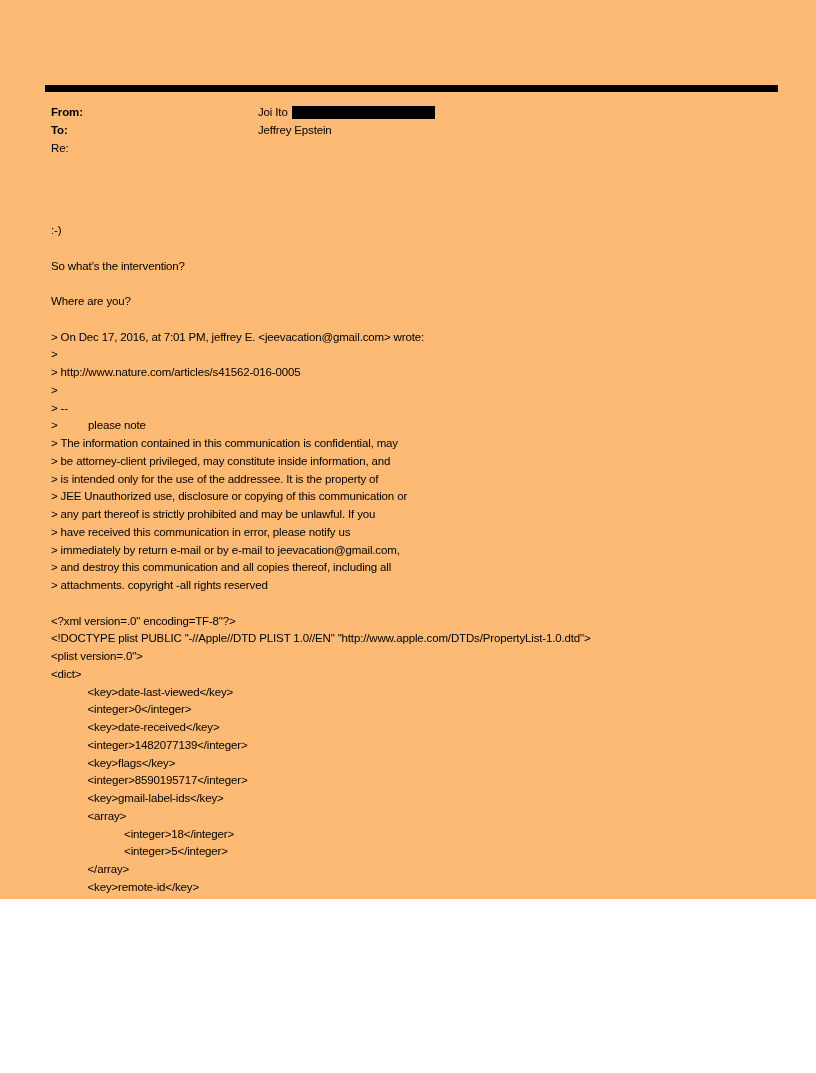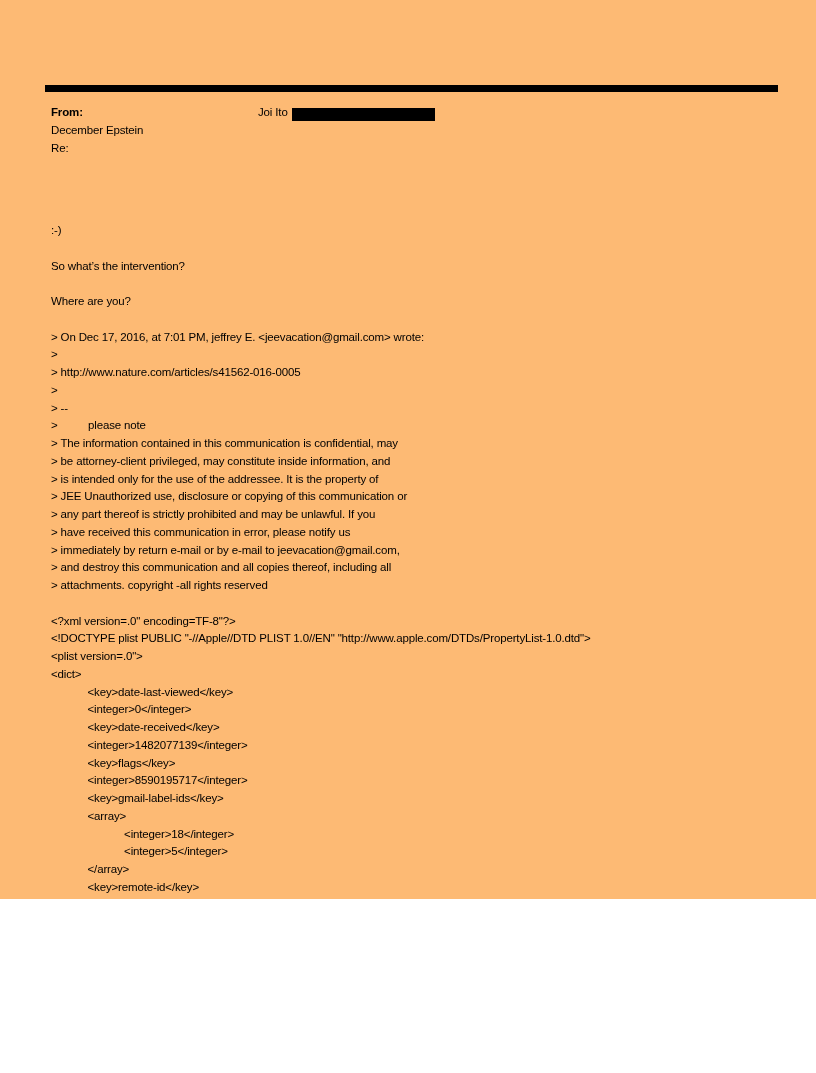--- a/index.html
+++ b/index.html
@@ -40,21 +40,21 @@
   }
   .hlabel {
     width: 207px;
     flex: 0 0 207px;
     font-weight: 700;
   }
   .hvalue {
     flex: 1;
     white-space: nowrap;
     display: flex;
-    align-items: flex-end;
+    align-items: center;
   }
   .hvalue .vtext { line-height: 18px; }
   .redaction {
     display: inline-block;
     width: 143px;
     height: 13px;
     background: #000000;
     margin-left: 4px;
   }
   .body {
@@ -102,22 +102,23 @@
 
   <div class="headers">
     <div class="hrow">
       <span class="hlabel">From:</span>
       <span class="hvalue">
         <span class="vtext">Joi Ito</span>
         <span class="redaction"></span>
       </span>
     </div>
     <div class="hrow">
+      <span class="hlabel">To:</span>
       <span class="hvalue">
-        <span class="vtext">December Epstein</span>
+        <span class="vtext">Jeffrey Epstein</span>
       </span>
     </div>
     <div class="hrow">
       <span class="hvalue">
         <span class="vtext">Re:</span>
       </span>
     </div>
   </div>
 
   <div class="body">:-)

